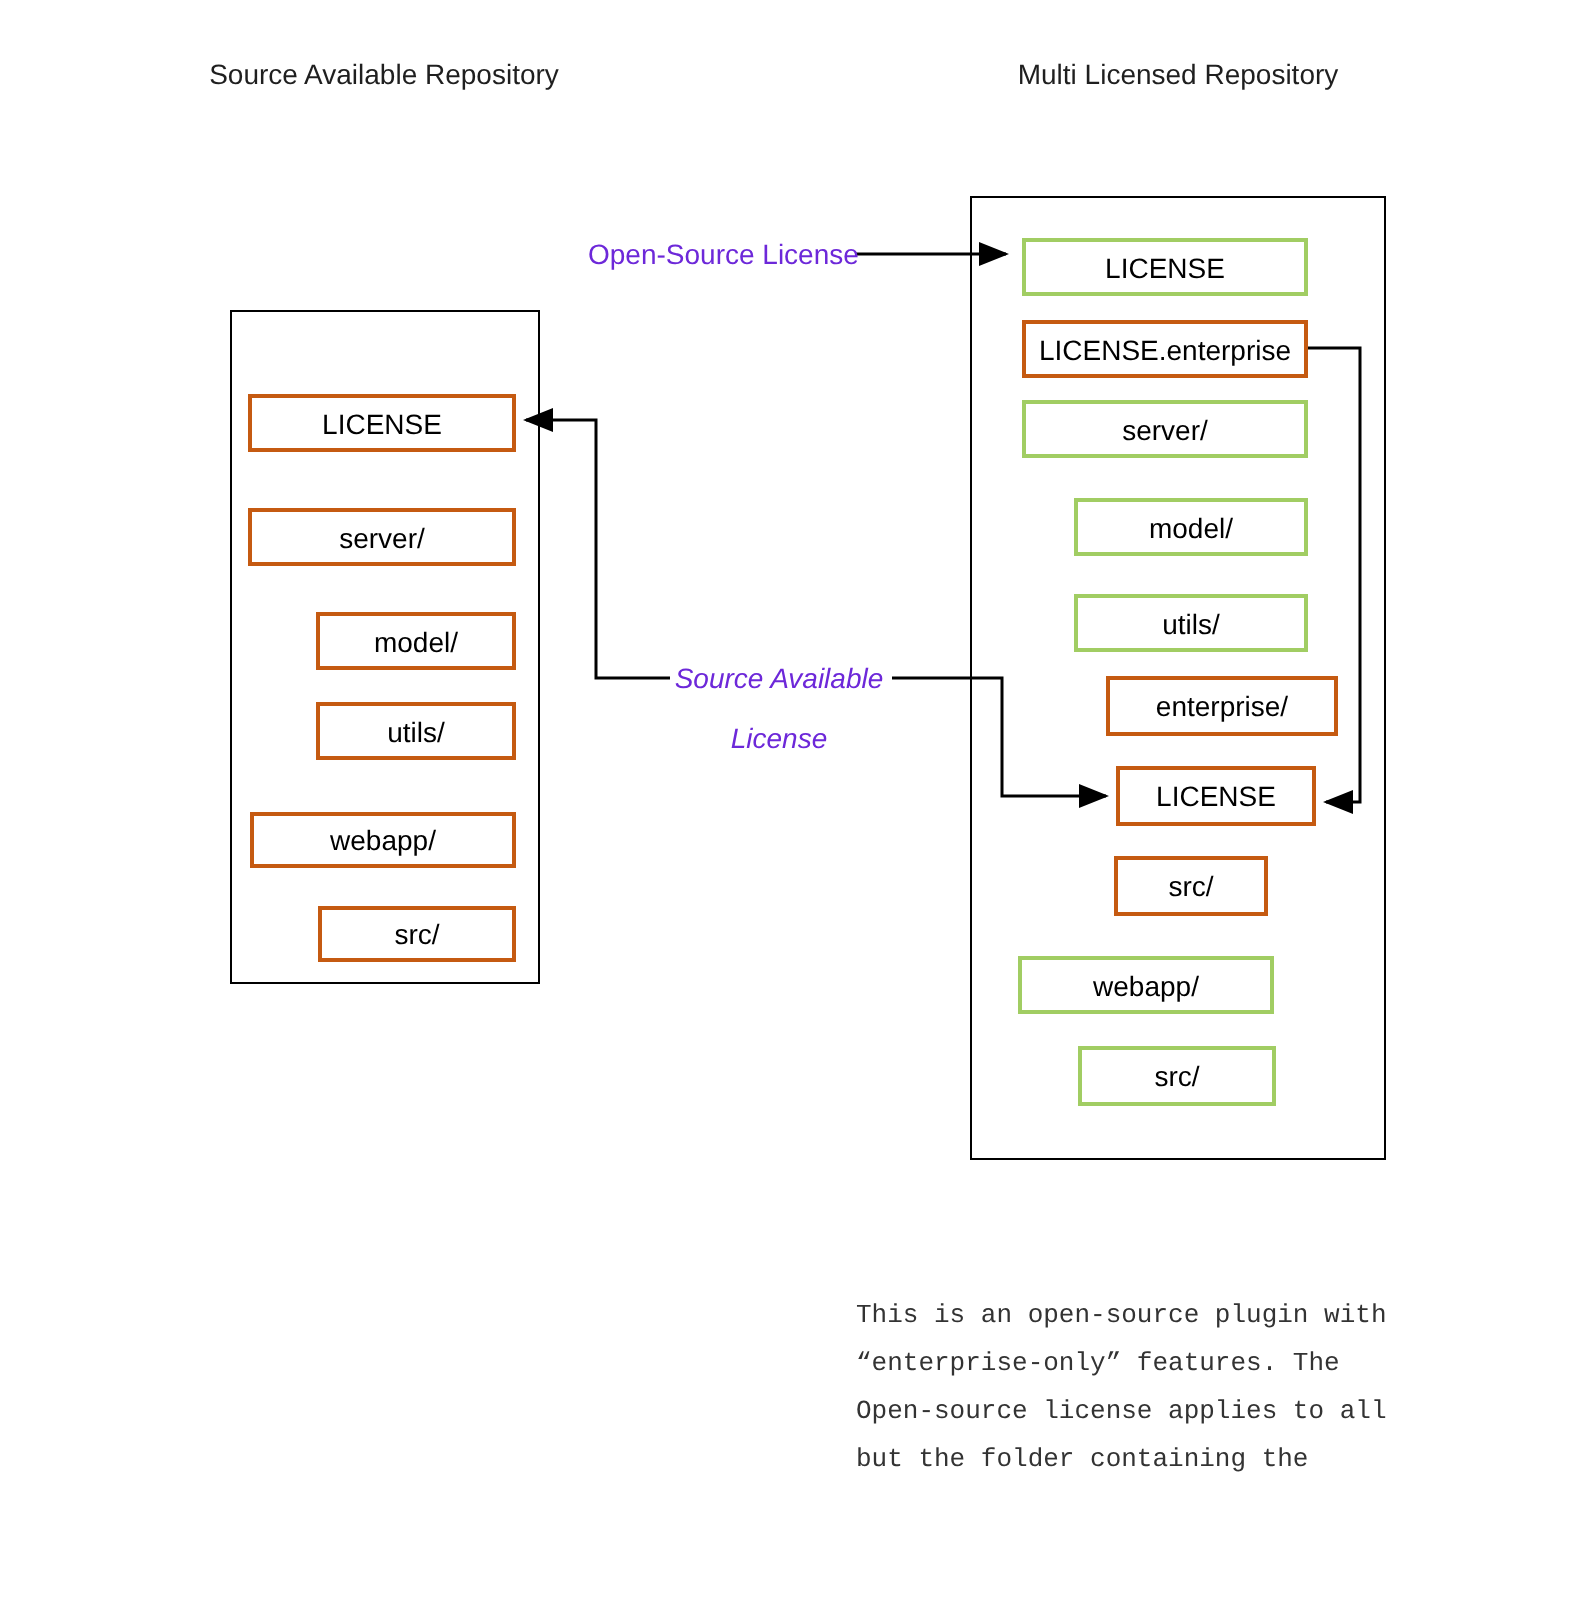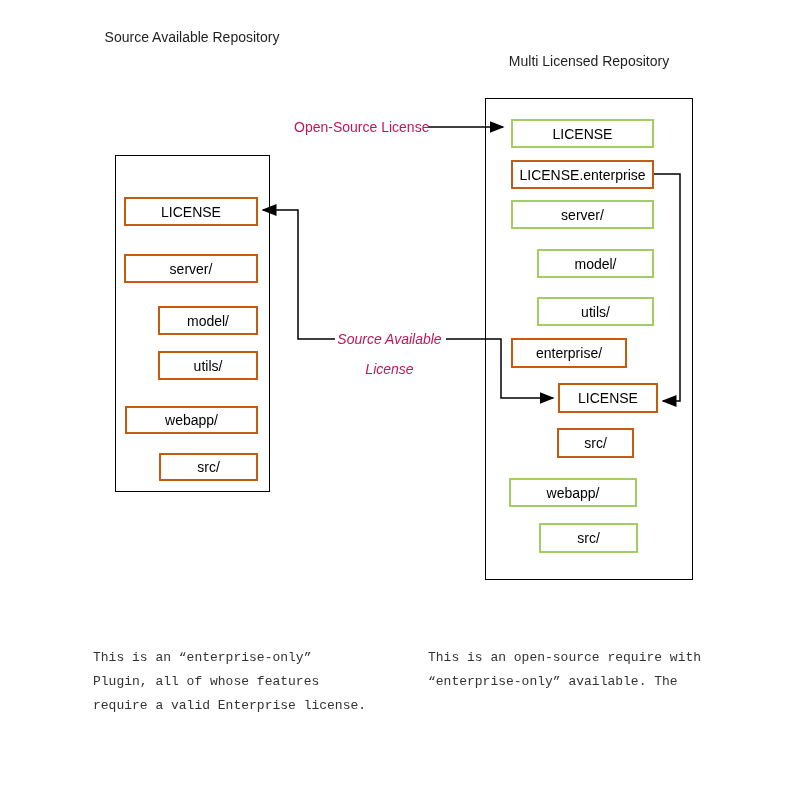--- a/index.html
+++ b/index.html
@@ -40,21 +40,21 @@
   .node.green  { border: 2px solid #A1CD63; }
   .svg-overlay {
     position: absolute;
     left: 0; top: 0;
     width: 788px; height: 801px;
     pointer-events: none;
   }
   .conn-label {
     position: absolute;
     font-size: 14px;
-    color: #be185d;
+    color: #6d28d9;
     white-space: nowrap;
   }
   .conn-label.centered { text-align: center; font-style: italic; }
   .note {
     position: absolute;
     font-family: "Liberation Mono", monospace;
     font-size: 13px;
     line-height: 24px;
     color: #333333;
     white-space: nowrap;
@@ -66,33 +66,33 @@
   .ln-2 { left:124px; top:254px; width:134px; height:29px; }
   .ln-3 { left:158px; top:306px; width:100px; height:29px; }
   .ln-4 { left:158px; top:351px; width:100px; height:29px; }
   .ln-5 { left:125px; top:406px; width:133px; height:28px; }
   .ln-6 { left:159px; top:453px; width:99px;  height:28px; }
   .rn-1  { left:511px; top:119px; width:143px; height:29px; }
   .rn-2  { left:511px; top:160px; width:143px; height:29px;text-align:right; }
   .rn-3  { left:511px; top:200px; width:143px; height:29px; }
   .rn-4  { left:537px; top:249px; width:117px; height:29px; }
   .rn-5  { left:537px; top:297px; width:117px; height:29px; }
-  .rn-6  { left:511px; top:338px; width:116px; height:30px; }
+  .rn-6  { left:553px; top:338px; width:116px; height:30px; }
   .rn-7  { left:558px; top:383px; width:100px; height:30px; }
   .rn-8  { left:557px; top:428px; width:77px;  height:30px; }
   .rn-9  { left:509px; top:478px; width:128px; height:29px; }
   .rn-10 { left:539px; top:523px; width:99px;  height:30px; }
 </style>
 </head>
 <body>
 
 <div class="canvas">
 
   <div class="title" style="left:92px; top:29px; width:200px;">Source Available Repository</div>
-  <div class="title" style="left:489px; top:29px; width:200px;margin-top:24px;">Multi Licensed Repository</div>
+  <div class="title" style="left:489px; top:29px; width:200px;">Multi Licensed Repository</div>
 
   <div class="repo-frame" style="left:115px; top:155px; width:155px; height:337px;"></div>
   <div class="repo-frame" style="left:485px; top:98px; width:208px; height:482px;"></div>
 
   <svg class="svg-overlay" viewBox="0 0 788 801" xmlns="http://www.w3.org/2000/svg">
     <defs>
       <marker id="arrow" viewBox="0 0 10 8" refX="9" refY="4" markerWidth="10" markerHeight="8" orient="auto">
         <path d="M0,0 L10,4 L0,8 z" fill="#000000"></path>
       </marker>
     </defs>
@@ -117,23 +117,20 @@
   <div class="node orange rn-6">enterprise/</div>
   <div class="node orange rn-7">LICENSE</div>
   <div class="node orange rn-8">src/</div>
   <div class="node green  rn-9">webapp/</div>
   <div class="node green  rn-10">src/</div>
 
   <div class="conn-label" style="left:294px; top:119px;">Open-Source License</div>
   <div class="conn-label centered" style="left:332px; top:331px; width:115px;">Source Available</div>
   <div class="conn-label centered" style="left:332px; top:361px; width:115px;">License</div>
 
-  <div class="note note-left">
-    <div>This is an “enterprise-only”</div>
-    <div>Plugin, all of whose features</div>
-    <div>require a valid Enterprise license.</div>
-  </div>
   <div class="note note-right">
-    <div>This is an open-source require with</div>
-    <div>“enterprise-only” available. The</div>
+    <div>This is an open-source plugin with</div>
+    <div>“enterprise-only” features. The</div>
+    <div>Open-source license applies to all</div>
+    <div>but the folder containing the</div>
   </div>
 
 </div>
 
 </body></html>

